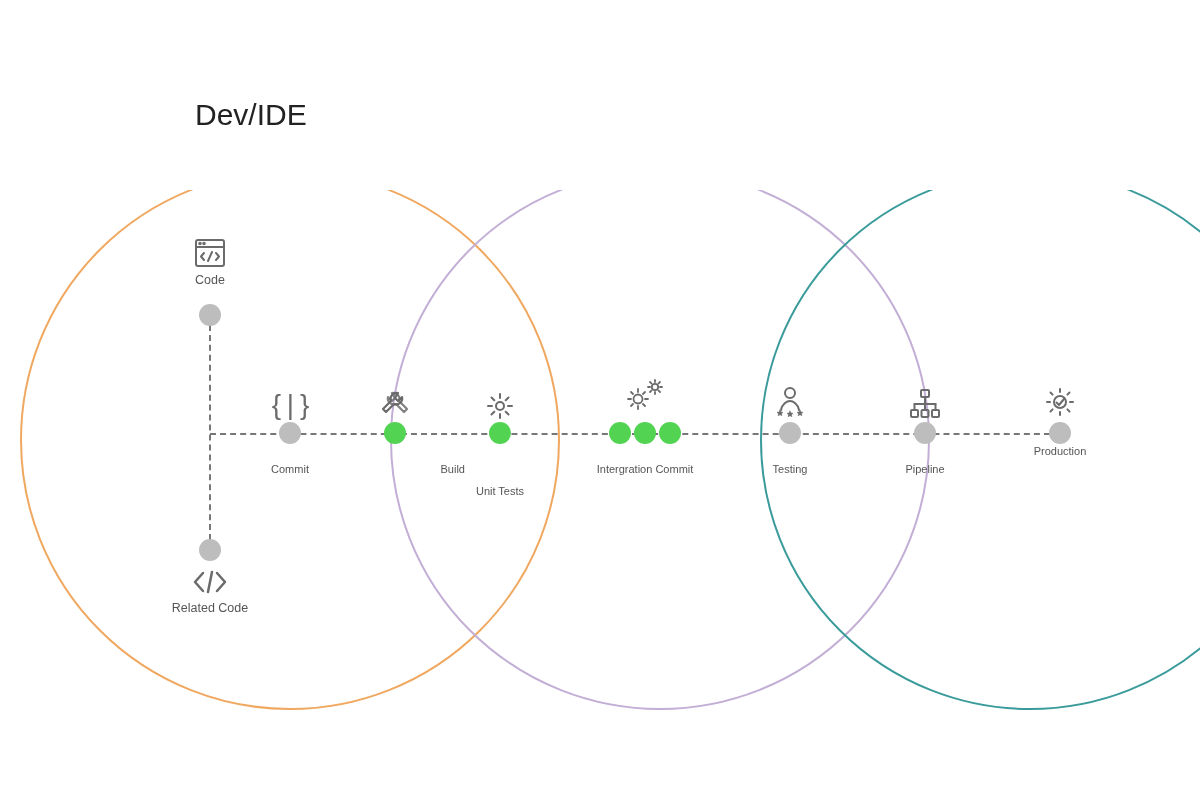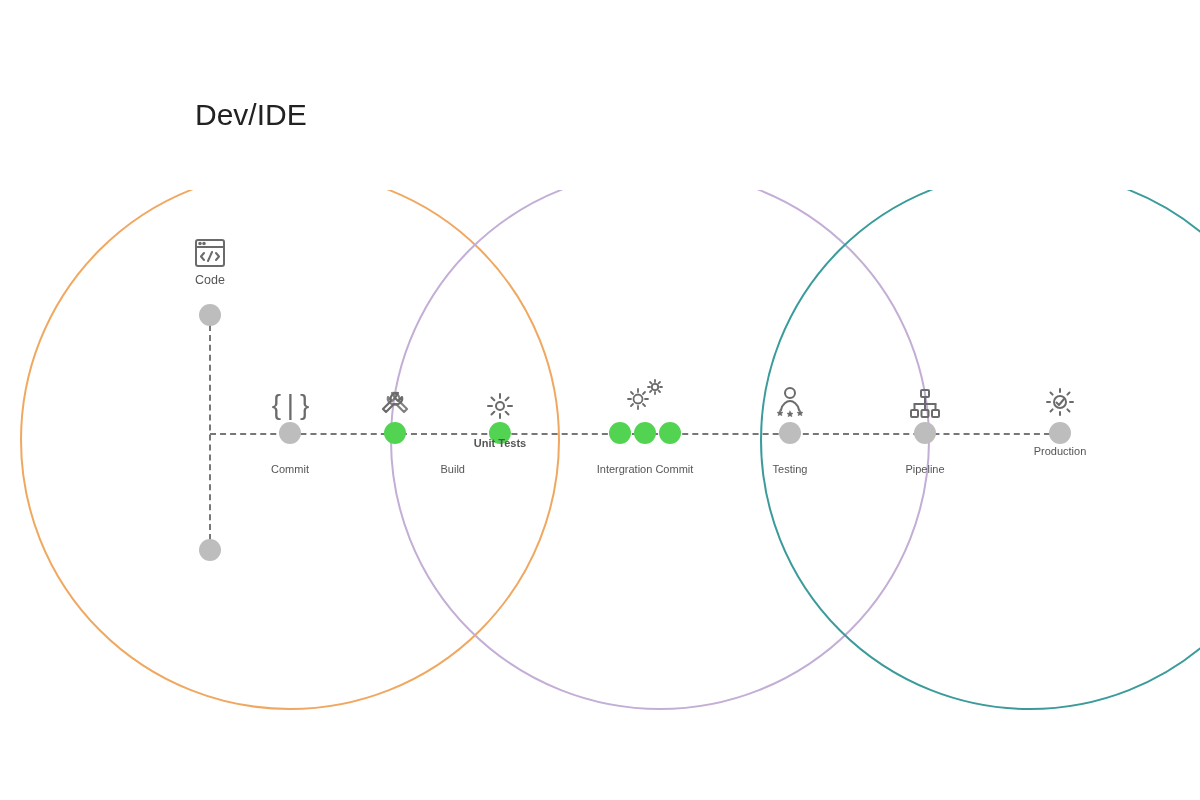--- a/index.html
+++ b/index.html
@@ -146,20 +146,30 @@
         <polyline points="12,18 9,21.5 12,25"></polyline>
         <polyline points="24,18 27,21.5 24,25"></polyline>
         <line x1="20" y1="17" x2="16" y2="26"></line>
       </svg>
     </div>
     <div class="label">Code</div>
   </div>
   <div class="dot grey" style="left:210px; top:315px;"></div>
 
   <div class="dot grey" style="left:210px; top:550px;"></div>
+  <div class="side-item" style="left:210px; top:565px;">
+    <div class="icon-wrap">
+      <svg width="40" height="34" viewBox="0 0 40 34" fill="none" stroke="#6b6b6b" stroke-width="2.5" stroke-linecap="round" stroke-linejoin="round">
+        <polyline points="13,8 5,17 13,26"></polyline>
+        <polyline points="27,8 35,17 27,26"></polyline>
+        <line x1="22" y1="7" x2="18" y2="27"></line>
+      </svg>
+    </div>
+    <div class="label">Related Code</div>
+  </div>
 
   <div class="step" style="left:290px; top:383px;">
     <div class="icon-wrap">
       <span class="txt-icon">{&nbsp;|&nbsp;}</span>
     </div>
   </div>
 
   <div class="step" style="left:395px; top:383px;">
     <div class="icon-wrap">
       <svg width="34" height="34" viewBox="0 0 34 34" fill="none" stroke="#6b6b6b" stroke-width="2.2" stroke-linecap="round" stroke-linejoin="round">
@@ -240,21 +250,21 @@
   <div class="dot grey" style="left:790px; top:433px;"></div>
   <div class="dot grey" style="left:925px; top:433px;"></div>
   <div class="dot grey" style="left:1060px; top:433px;"></div>
 
   <div class="step" style="left:290px; top:450px;">
       <div class="label">Commit</div>
     </div>
   <div class="step" style="left:395px; top:450px;text-align:right;">
       <div class="label">Build</div>
     </div>
-  <div class="step" style="left:500px; top:424px;font-weight:bold;">
+  <div class="step" style="left:500px; top:472px;">
       <div class="label">Unit Tests</div>
     </div>
   <div class="step" style="left:645px; top:450px; width:180px;">
       <div class="label">Intergration Commit</div>
     </div>
   <div class="step" style="left:790px; top:450px;">
       <div class="label">Testing</div>
     </div>
   <div class="step" style="left:925px; top:450px;">
       <div class="label">Pipeline</div>

